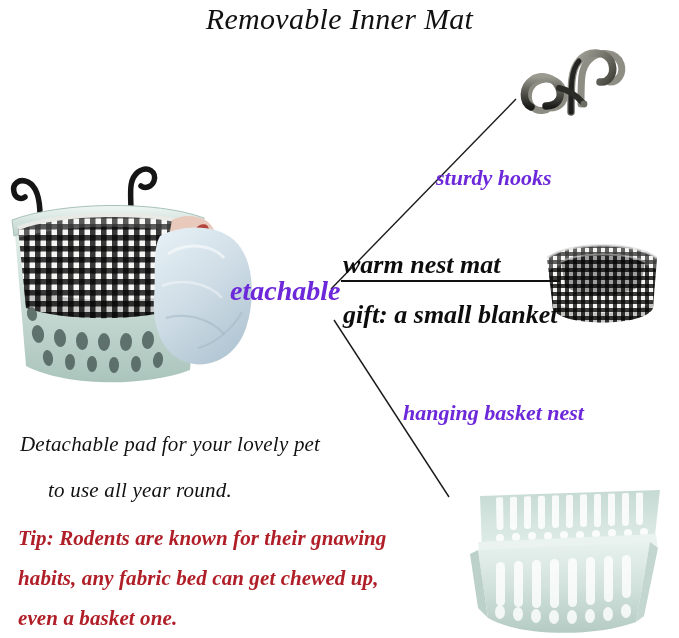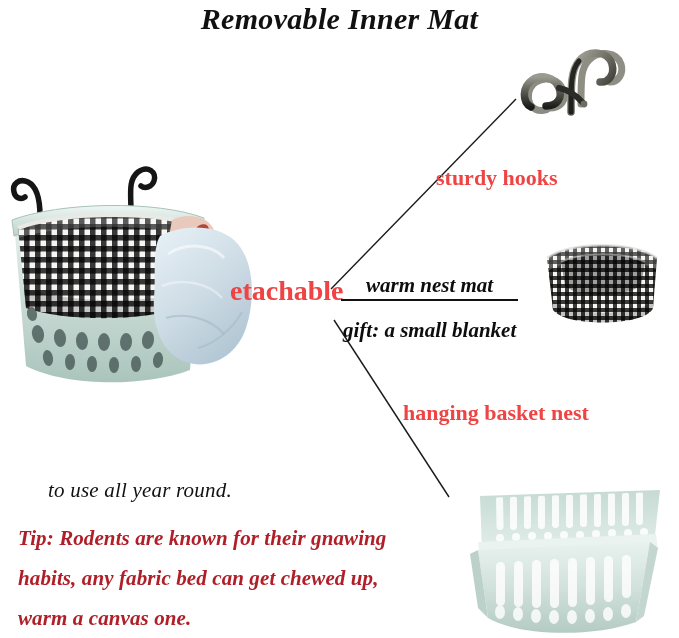--- a/index.html
+++ b/index.html
@@ -17,48 +17,49 @@
   }
 
   
   .title {
     position: absolute;
     left: 0;
     top: 2px;
     width: 679px;
     text-align: center;
     font-size: 30px;
-    font-weight: 700;
+    font-weight: 400;
     font-style: italic;
     color: #111111;
     letter-spacing: .3px;
   }
 
   
   .label {
     position: absolute;
+    font-style: italic;
     font-weight: 600;
-    color: #ef4444;
+    color: #6d28d9;
     white-space: nowrap;
   }
   .label-sturdy  { left: 436px; top: 165px; font-size: 22px; }
   .label-hanging { left: 403px; top: 400px; font-size: 22px; }
   .label-detach  { left: 222px; top: 275px; font-size: 28px; margin-left: 8px; }
 
   
   .fraction {
     position: absolute;
     left: 341px;
-    top: 274px;
-    text-align: center;
+    top: 250px;
+    text-align: left;
     font-style: italic;
     font-weight: 600;
     color: #0d0d0d;
     line-height: 1.12;
-    font-size: 21px;
+    font-size: 26px;
     white-space: nowrap;
   }
   .fraction .num { display: block; padding: 0 2px 1px 2px; }
   .fraction .bar { display: block; height: 2px; background: #111; margin: 0 0 2px 0; }
   .fraction .den { display: block; padding: 16px 2px; }
 
   
   .para {
     position: absolute;
     font-style: italic;
@@ -340,19 +341,20 @@
   <div class="label label-hanging">hanging basket nest</div>
 
   <div class="label label-detach">etachable</div>
 
   <div class="fraction">
     <span class="num">warm nest mat</span>
     <span class="bar"></span>
     <span class="den">gift: a small blanket</span>
   </div>
 
+  <div class="para para-black p1">Detachable pad for your lovely pet</div>
   <div class="para para-black p2">to use all year round.</div>
 
   <div class="para para-red t1">Tip: Rodents are known for their gnawing</div>
   <div class="para para-red t2">habits, any fabric bed can get chewed up,</div>
-  <div class="para para-red t3">warm a canvas one.</div>
+  <div class="para para-red t3">even a basket one.</div>
 
 </div>
 
 </body></html>

